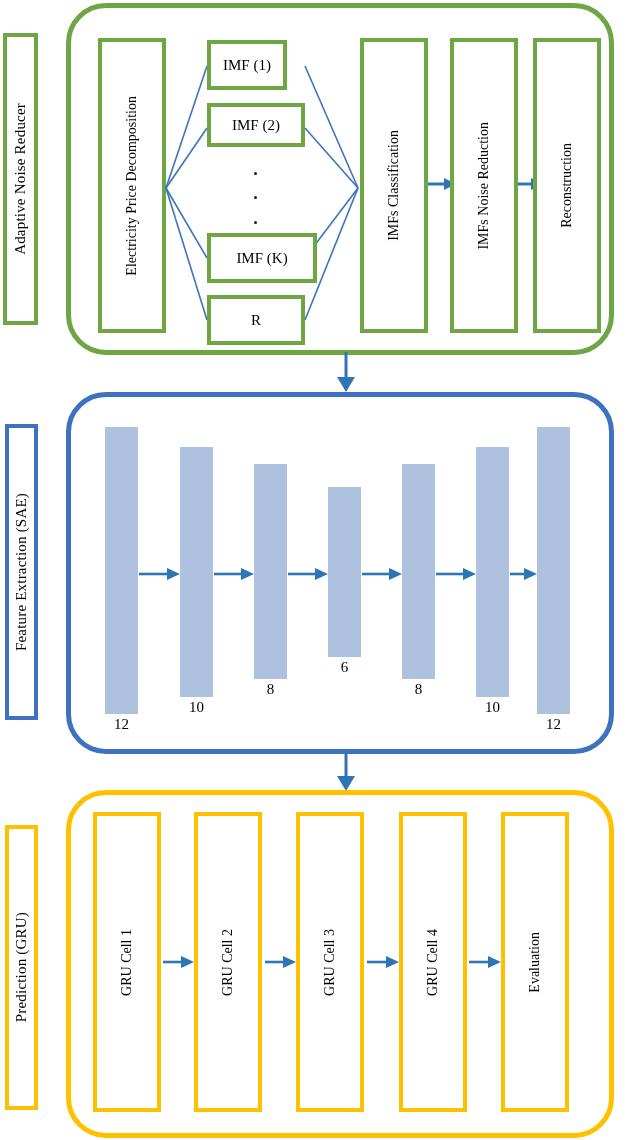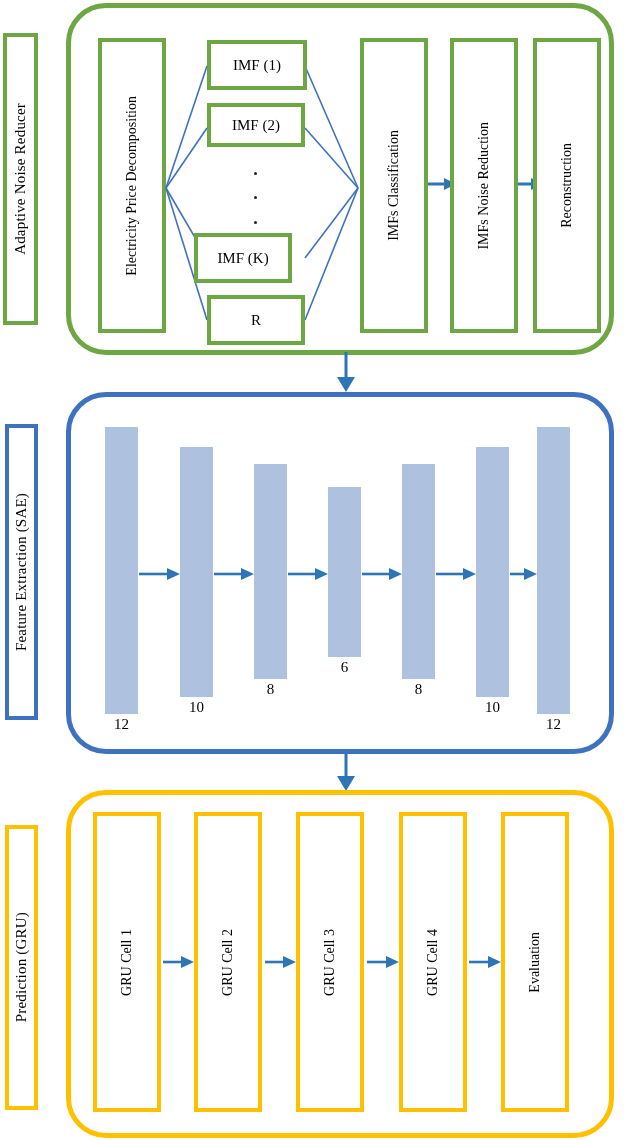--- a/index.html
+++ b/index.html
@@ -73,27 +73,27 @@
     <g stroke="#2E75B6" stroke-width="3" fill="#2E75B6">
       <line x1="346" y1="352" x2="346" y2="379"></line>
       <polygon points="337,377 355,377 346,392" stroke="none"></polygon>
     </g>
     <g stroke="#2E75B6" stroke-width="3" fill="#2E75B6">
       <line x1="346" y1="753" x2="346" y2="778"></line>
       <polygon points="337,776 355,776 346,791" stroke="none"></polygon>
     </g>
   </svg>
 
-  <div class="hbox" style="left:207px;top:40px;width:100px;height:50px;border:4px solid #6EA644;">
+  <div class="hbox" style="left:207px;top:40px;width:80px;height:50px;border:4px solid #6EA644;">
     <span>IMF (1)</span>
   </div>
   <div class="hbox" style="left:207px;top:103px;width:98px;height:44px;border:4px solid #6EA644;">
     <span>IMF (2)</span>
   </div>
-  <div class="hbox" style="left:194px;top:233px;width:98px;height:50px;border:4px solid #6EA644;">
+  <div class="hbox" style="left:207px;top:233px;width:110px;height:50px;border:4px solid #6EA644;">
     <span>IMF (K)</span>
   </div>
   <div class="hbox" style="left:207px;top:295px;width:98px;height:50px;border:4px solid #6EA644;">
     <span>R</span>
   </div>
 
   <div class="dot" style="left:254px;top:172px;"></div>
   <div class="dot" style="left:254px;top:196px;"></div>
   <div class="dot" style="left:254px;top:221px;"></div>
 

